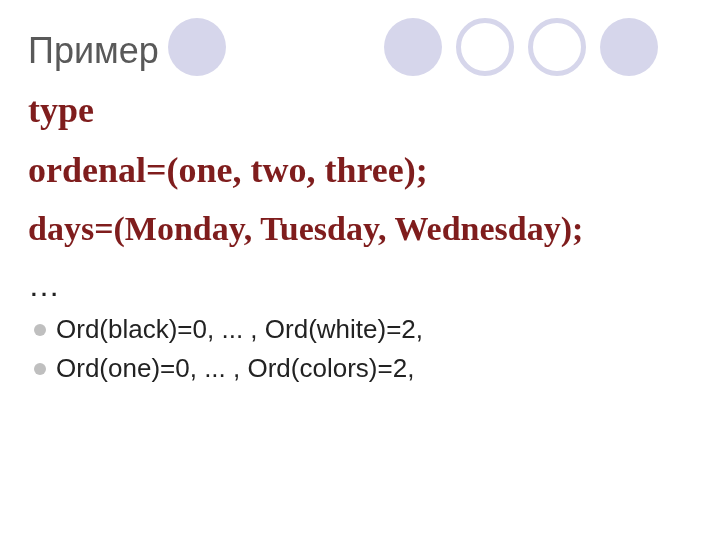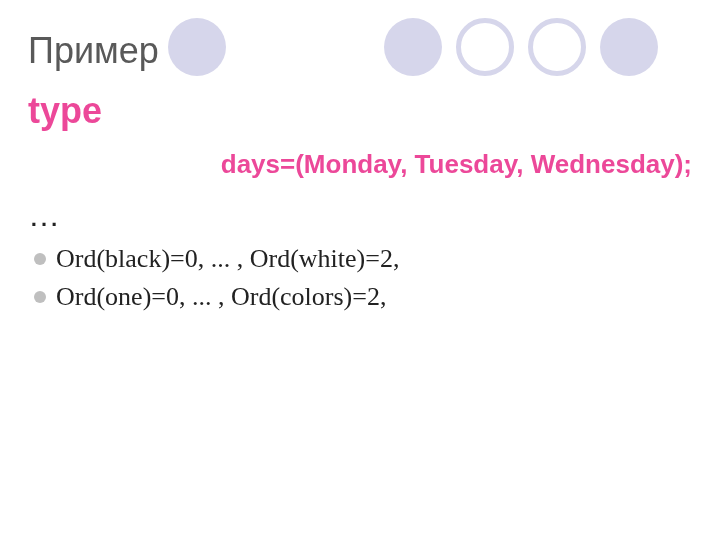--- a/index.html
+++ b/index.html
@@ -30,47 +30,46 @@
   }
   .deco.filled { background: #d6d6eb; }
   .deco.ring   { background: #ffffff; border: 5px solid #d6d6eb; }
   .title {
     font-size: 36px;
     color: #595959;
     margin: 12px 0 14px 0;
     font-weight: 400;
   }
   .code-line {
-    font-family: Liberation Sans, sans-serif;
+    font-family: Liberation Serif, serif;
     font-weight: 700;
     font-size: 36px;
-    color: #ec4899;
+    color: #7f1d1d;
     line-height: 1.2;
     margin: 17px 0;
   }
   .code-line.wrap2 {
-    font-size: 26px;
+    font-size: 34px;
     text-indent: -26px;
     padding-left: 26px;
     margin-top: 8px;
-    text-align: right;
   }
   .dots-line {
     font-family: Arial, sans-serif;
     font-size: 32px;
     font-weight: 400;
     margin: 10px 0 10px 0;
   }
   .bullets {
     list-style: none;
     padding: 0;
     margin: 0 0 0 6px;
   }
   .bullets li {
-    font-family: Liberation Serif, serif;
+    font-family: Liberation Sans, sans-serif;
     font-size: 26px;
     font-weight: 400;
     color: #222222;
     margin: 8px 0;
     display: flex;
     align-items: center;
   }
   .bullets li::before {
     content: "";
     width: 12px;
@@ -88,20 +87,21 @@
 
   <div class="deco filled" style="left:168px"></div>
   <div class="deco filled" style="left:384px"></div>
   <div class="deco ring" style="left:456px"></div>
   <div class="deco ring" style="left:528px"></div>
   <div class="deco filled" style="left:600px"></div>
 
   <div class="title">Пример</div>
 
   <div class="code-line">type</div>
+  <div class="code-line">ordenal=(one, two, three);</div>
   <div class="code-line wrap2">days=(Monday, Tuesday, Wednesday);</div>
 
   <div class="dots-line">…</div>
 
   <ul class="bullets">
     <li>
         <span>Ord(black)=0, ... , Ord(white)=2,</span>
       </li>
     <li>
         <span>Ord(one)=0, ... , Ord(colors)=2,</span>

